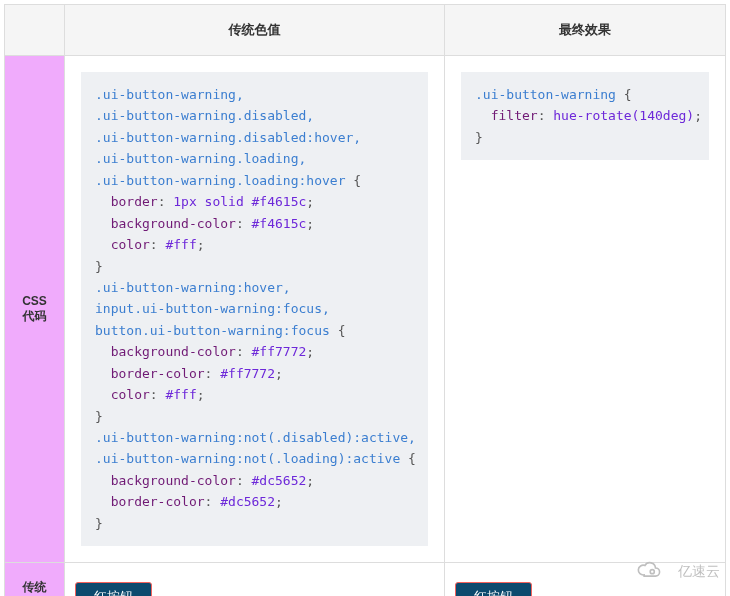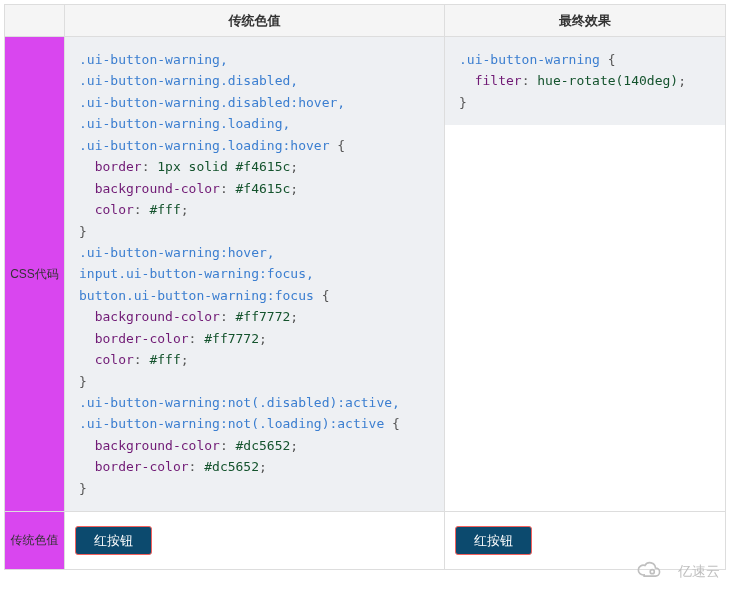--- a/index.html
+++ b/index.html
@@ -13,53 +13,53 @@
     width: 730px;
   }
   table {
     border-collapse: collapse;
     width: 100%;
     table-layout: fixed;
   }
   th, td {
     border: 1px solid #ddd;
     vertical-align: middle;
-    padding: 0;
+    padding: 16px;
   }
   th {
     background: #f5f5f5;
     font-weight: bold;
     text-align: center;
     height: 32px;
     font-size: 13px;
   }
   .rowlabel {
-    background: #d946ef;
-    font-weight: normal;
+    background: #f0abfc;
+    font-weight: bold;
     text-align: center;
     width: 60px;
     font-size: 12px;
   }
   .col1 { width: 60px; }
   .col2 { width: 380px; }
   .col3 { }
   td.cell { vertical-align: top; }
   pre.code {
     background: #eef0f3;
     margin: 0;
     padding: 12px 14px;
     font-family: Consolas, Monaco, monospace;
     font-size: 13px;
     line-height: 1.65;
     white-space: pre;
     overflow: hidden;
   }
   .sel   { color: #3b7ed0; }
   .prop  { color: #701a75; }
-  .val   { color: #14532d; }
+  .val   { color: #6d28d9; }
   .punc  { color: #555; }
   td.result-cell { vertical-align: middle; padding: 10px; height: 58px; }
   .red-btn {
     display: inline-block;
     background: #0c4a6e;
     color: #fff;
     border: 1px solid #f4615c;
     border-radius: 3px;
     padding: 7px 18px;
     font-size: 13px;

